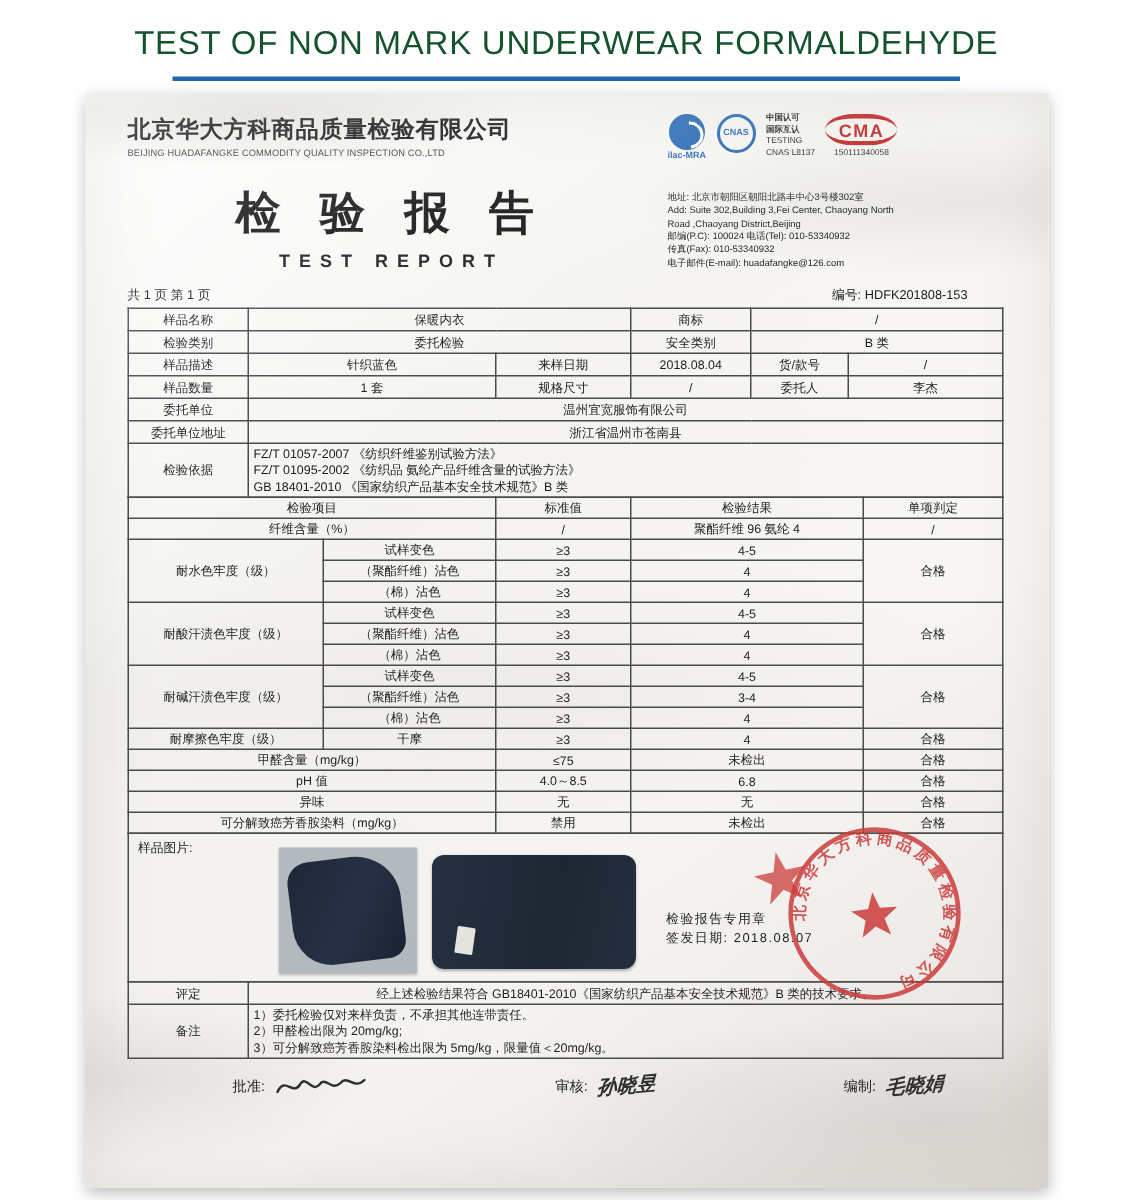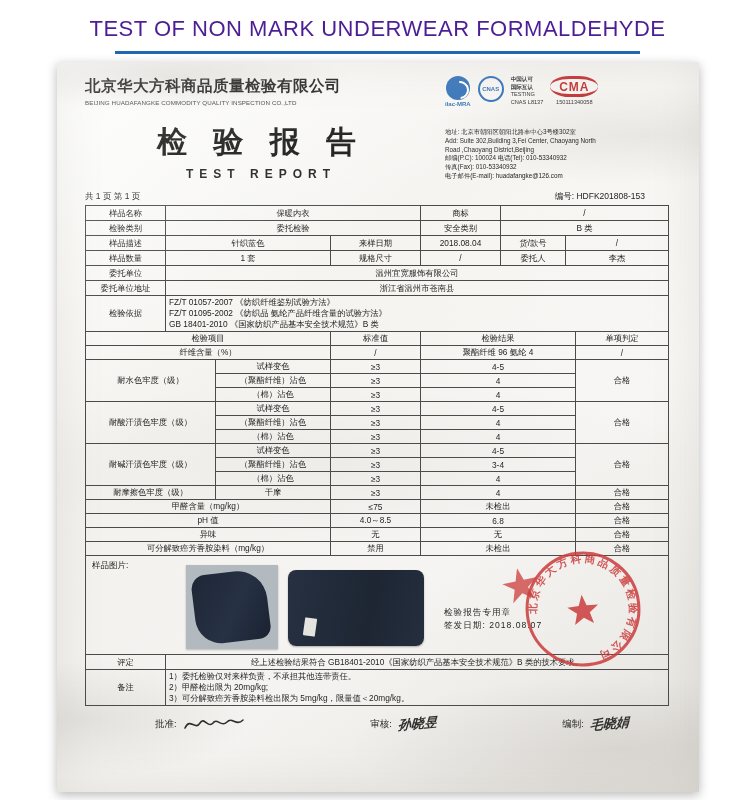--- a/index.html
+++ b/index.html
@@ -1,21 +1,21 @@
 <!DOCTYPE html>
 <html><head>
 <meta charset="utf-8">
 <style>
   * { margin:0; padding:0; box-sizing:border-box; }
   html,body { width:755px; height:800px; background:#ffffff; overflow:hidden;
     font-family:"Liberation Sans","DejaVu Sans",sans-serif; color:#1c1c1c; }
 
   
   .banner { padding-top:16px; text-align:center; }
-  .banner-title { color:#4c1d95; font-size:22px; font-weight:500; letter-spacing:0.5px; }
+  .banner-title { color:#14532d; font-size:22px; font-weight:500; letter-spacing:0.5px; }
   .banner-rule { width:525px; height:3px; background:#2066b2; margin:9px auto 0; }
 
   
   .paper { position:absolute; left:57px; top:62px; width:642px; height:730px;
     background:linear-gradient(140deg,#fdfdfc 0%,#f5f4f1 35%,#fbfaf8 65%,#edebe7 100%);
     box-shadow:0 3px 10px rgba(0,0,0,0.28), inset 0 0 50px rgba(120,110,95,0.14);
     padding:14px 28px 10px 28px; }
   .crumple { position:absolute; inset:0; pointer-events:none; z-index:6;
     background:
       radial-gradient(ellipse 300px 60px at 18% 2%, rgba(90,80,70,0.10), transparent 60%),

